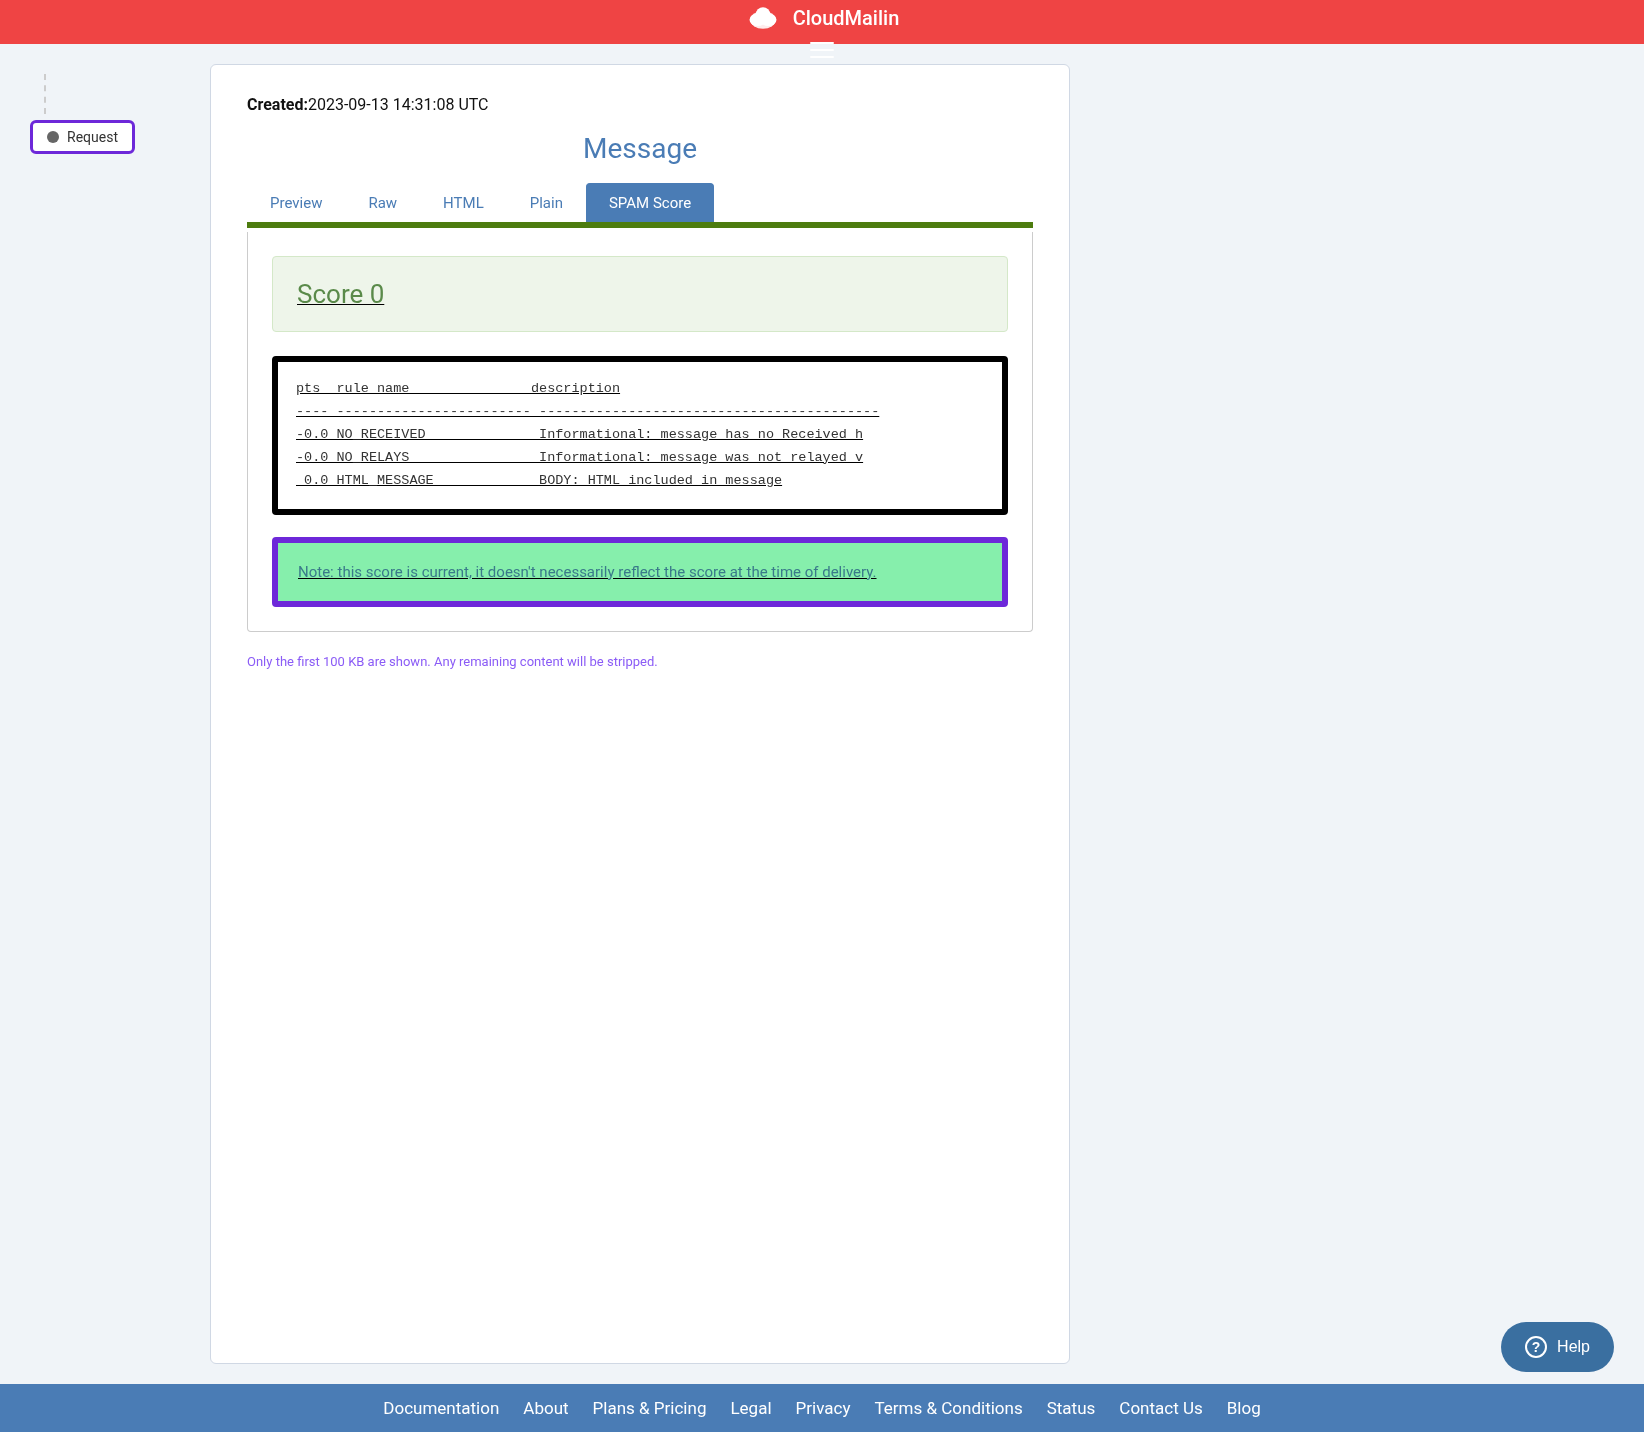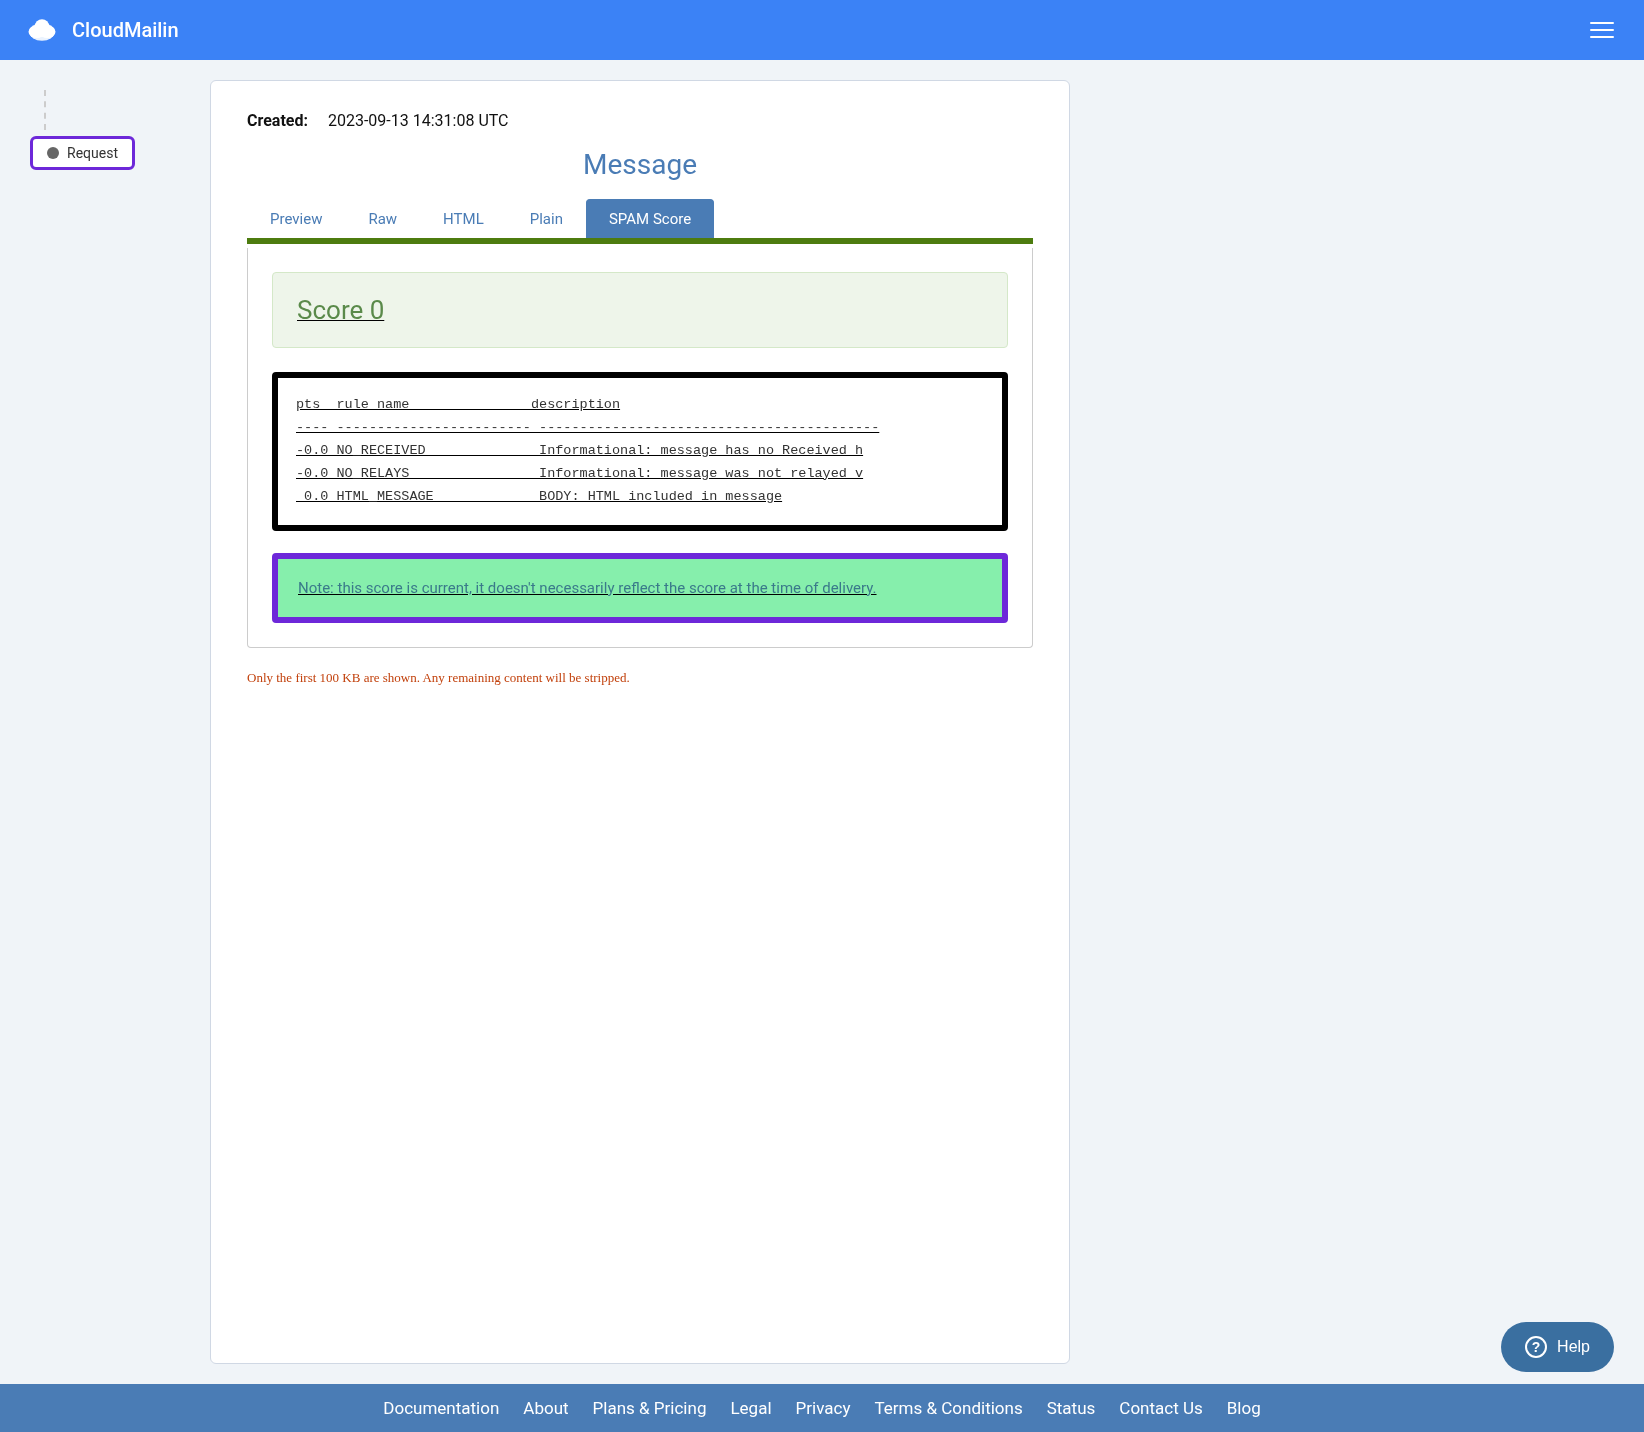--- a/index.html
+++ b/index.html
@@ -6,27 +6,28 @@
     body {
       font-family: -apple-system, BlinkMacSystemFont, "Segoe UI", Roboto, sans-serif;
       background: #f0f4f8;
       min-height: 100vh;
       display: flex;
       flex-direction: column;
     }
 
     
     .header {
-      background: #3b82f6;
+      background: #ef4444;
       display: flex;
       align-items: center;
       justify-content: space-between;
       padding: 0 24px;
-      height: 60px;
+      height: 44px;
       flex-shrink: 0;
+      flex-direction: column;
     }
     .header-logo {
       display: flex;
       align-items: center;
       gap: 12px;
     }
     .header-logo-icon {
       width: 36px;
       height: 36px;
     }
@@ -92,21 +93,20 @@
       border: 1px solid #d0d8e4;
       border-radius: 6px;
       padding: 30px 36px;
       flex: 1;
       max-width: 860px;
     }
 
     .created-row {
       display: flex;
       align-items: baseline;
-      gap: 20px;
       margin-bottom: 18px;
     }
     .created-label {
       font-weight: 700;
       font-size: 16px;
       color: #111;
     }
     .created-value {
       font-size: 16px;
       color: #111;
@@ -199,23 +199,22 @@
     }
     .note-text {
       color: #3a7a8a;
       font-size: 15px;
       line-height: 1.5;
     }
 
     
     .footer-note {
       margin-top: 22px;
-      color: #c2410c;
+      color: #8b5cf6;
       font-size: 13px;
-      font-family: Liberation Serif, serif;
     }
 
     
     .help-btn {
       position: fixed;
       bottom: 60px;
       right: 30px;
       background: #3a6fa0;
       color: white;
       border: none;

